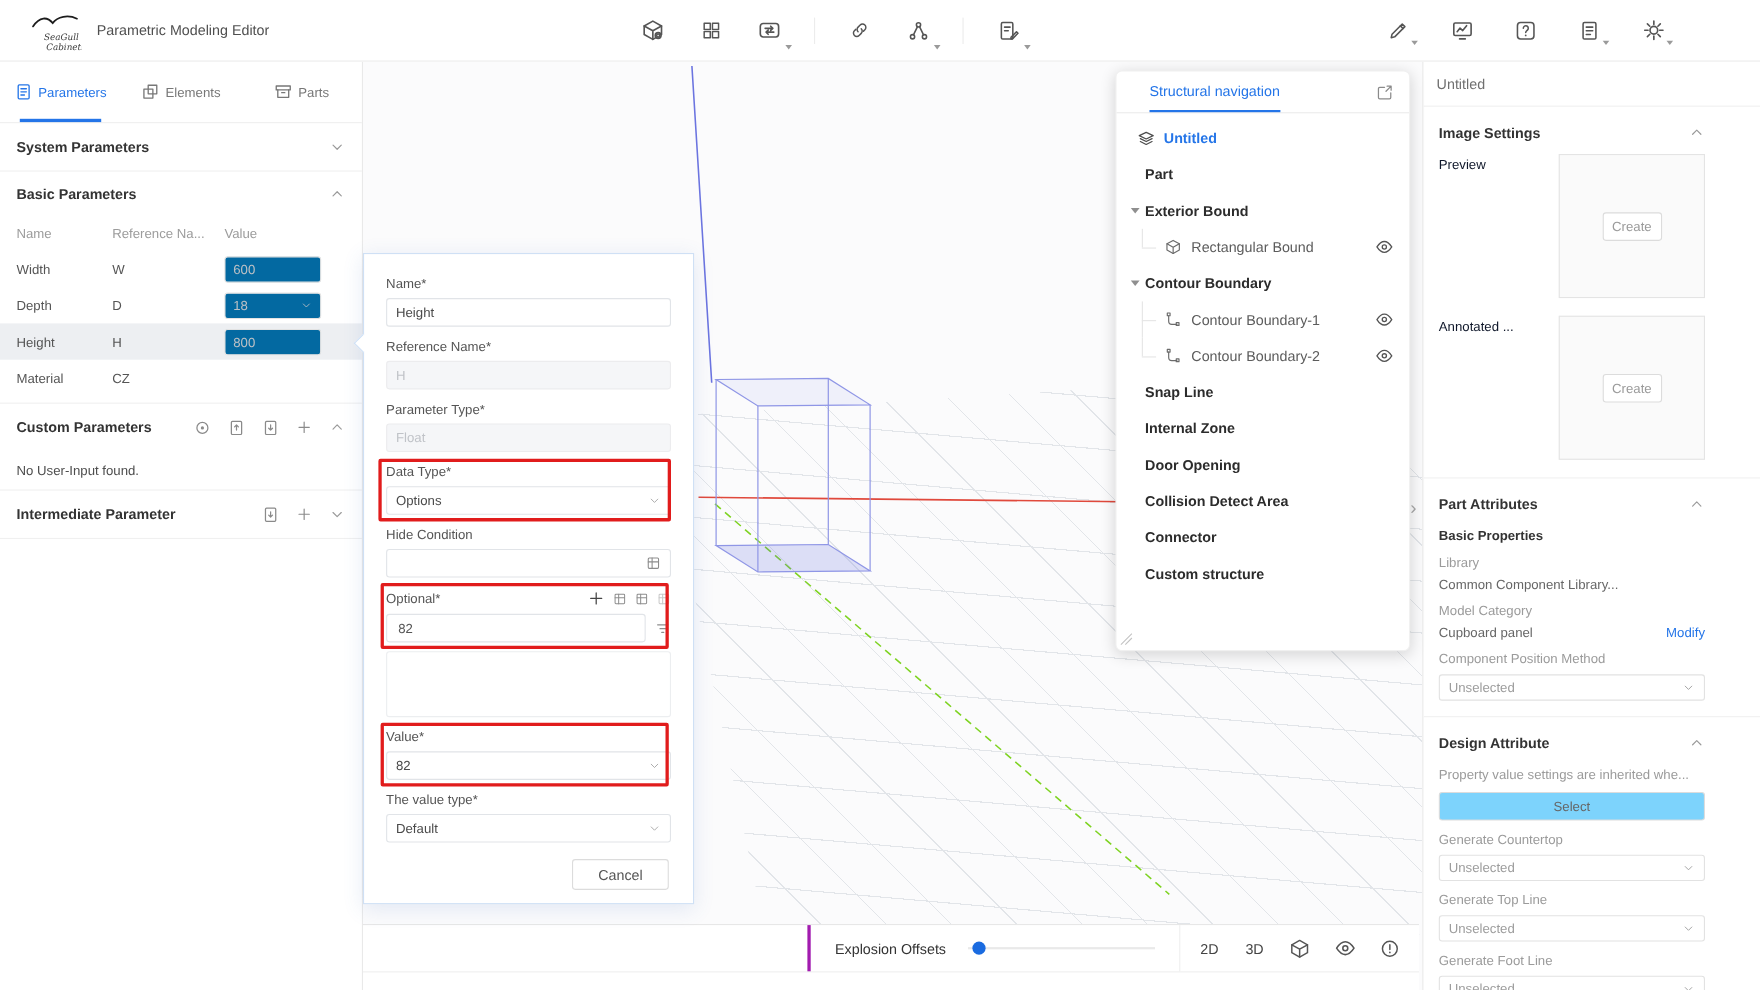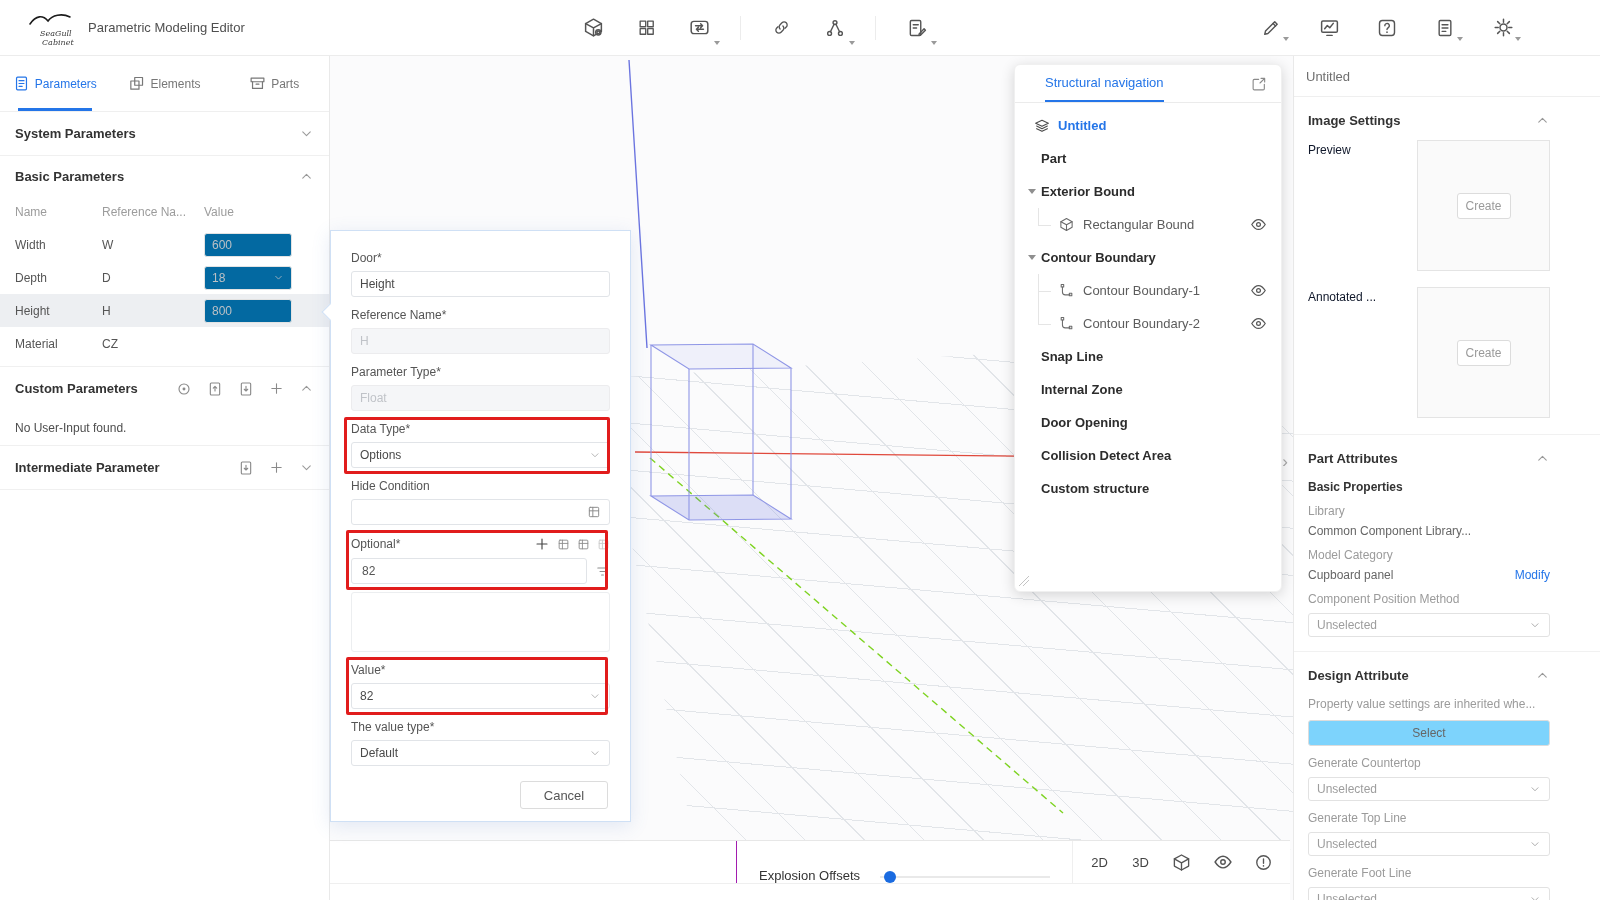--- a/index.html
+++ b/index.html
@@ -58,21 +58,21 @@
     clip-path:polygon(31% 38%,86% 34%,100% 43%,100% 94%,38% 94%,31% 56%)}
   .scene{position:absolute;inset:0}
   .collapse-handle{position:absolute;right:0;top:391px;width:16px;height:30px;display:flex;
     align-items:center;justify-content:center;color:#a8a8a8;font-size:17px;cursor:pointer}
 
   
   .bottom-bar{position:absolute;left:330px;top:840px;width:960px;height:44px;background:#fff;
     border-top:1px solid #e7e7e7;border-bottom:1px solid #efefef;display:flex;align-items:center;z-index:15}
   .below-strip{position:absolute;left:330px;top:884px;width:960px;bottom:0;background:#fff;z-index:14}
   .bb-spacer{flex:1}
-  .bb-exp{display:flex;align-items:flex-end;height:100%;border-left:1px solid #a21caf;padding:0 22px}
+  .bb-exp{display:flex;align-items:center;height:100%;border-left:3px solid #a21caf;padding:0 22px}
   .bb-label{font-size:13px;color:#333}
   .slider{position:relative;width:170px;height:12px;margin-left:20px;cursor:pointer}
   .slider-track{position:absolute;left:0;right:0;top:5px;height:2px;background:#e9e9e9}
   .slider-thumb{position:absolute;left:4px;top:0;width:12px;height:12px;border-radius:50%;background:#1a6be0}
   .bb-btns{display:flex;align-items:center;height:100%;border-left:1px solid #efefef;padding:0 6px}
   .bb-btn{width:41px;height:100%;display:flex;align-items:center;justify-content:center;color:#444;
     font-size:13px;background:none;border:none;cursor:pointer}
   .bb-btn .ic{color:#555}
 
   
@@ -512,21 +512,21 @@
         <svg class="ic" width="19" height="19">
           <use href="#i-exclaim"></use>
         </svg>
       </button>
   </div>
 </div>
 
 <div class="dialog">
   <div class="notch"></div>
 
-  <div class="dlg-label">Door*</div>
+  <div class="dlg-label">Name*</div>
   <div class="dlg-field">
       <span>Height</span>
     </div>
 
   <div class="dlg-label">Reference Name*</div>
   <div class="dlg-field disabled">
       <span>H</span>
     </div>
 
   <div class="dlg-label">Parameter Type*</div>
@@ -658,20 +658,23 @@
         <span>Snap Line</span>
       </div>
     <div class="titem">
         <span>Internal Zone</span>
       </div>
     <div class="titem">
         <span>Door Opening</span>
       </div>
     <div class="titem">
         <span>Collision Detect Area</span>
+      </div>
+    <div class="titem">
+        <span>Connector</span>
       </div>
     <div class="titem">
         <span>Custom structure</span>
       </div>
   </div>
   <svg class="snav-resize" width="12" height="12">
     <path d="M1 11 L11 1 M5 11 L11 5" stroke="#c4c4c4" fill="none"></path>
   </svg>
 </div>
 

